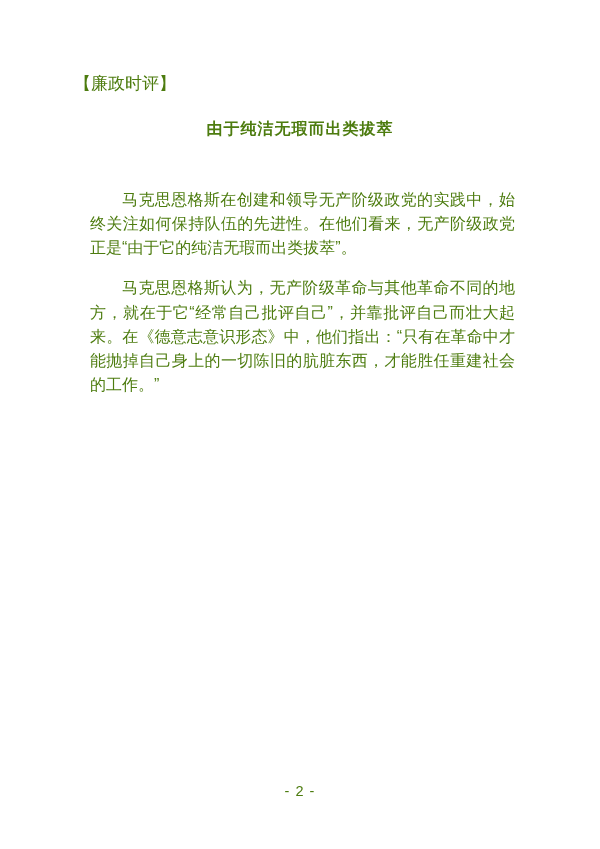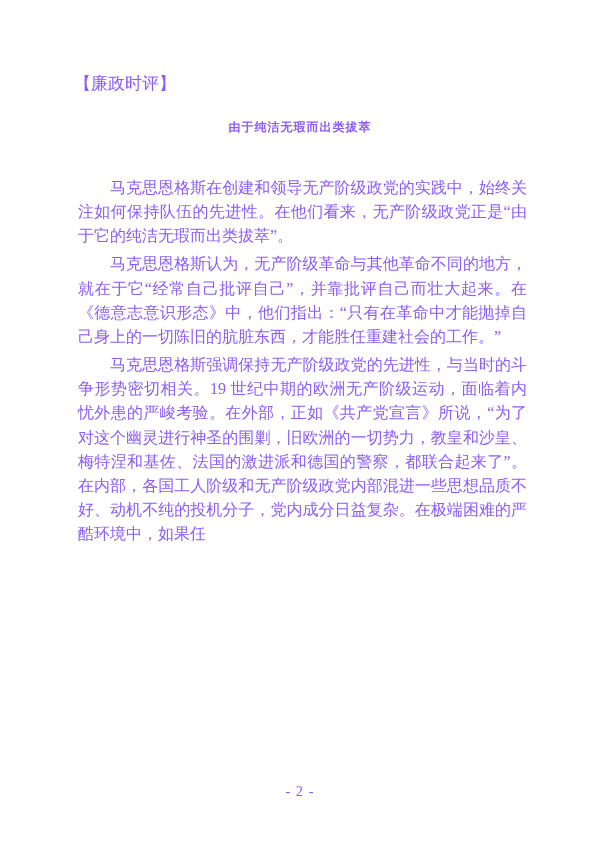--- a/index.html
+++ b/index.html
@@ -5,55 +5,55 @@
   html, body {
     margin: 0;
     padding: 0;
     background: #ffffff;
   }
   .page {
     position: relative;
     width: 600px;
     height: 849px;
     background: #ffffff;
-    font-family: Liberation Serif, serif;
-    color: #8b5cf6;
+    font-family: Liberation Sans, sans-serif;
+    color: #4d7c0f;
     overflow: hidden;
   }
   .header-label {
     position: absolute;
     left: 74px;
     top: 74px;
     font-size: 17px;
     line-height: 1.2;
     white-space: nowrap;
   }
   .doc-title {
     position: absolute;
     left: 0;
     right: 0;
     top: 119px;
     text-align: center;
-    font-size: 12px;
+    font-size: 16px;
     font-weight: bold;
     letter-spacing: 1px;
     white-space: nowrap;
   }
   .body-text {
     position: absolute;
     left: 74px;
     top: 172px;
     width: 457px;
     font-size: 16px;
     line-height: 24.15px;
     text-align: justify;
     text-justify: inter-character;
   }
   .body-text p {
-    margin: 4px;
+    margin: 16px;
     padding: 0;
     text-indent: 2em;
   }
   .page-number {
     position: absolute;
     left: 0;
     right: 0;
     top: 783px;
     text-align: center;
     font-size: 14.5px;
@@ -65,18 +65,17 @@
 
 <div class="page">
 
   <div class="header-label">【廉政时评】</div>
 
   <div class="doc-title">由于纯洁无瑕而出类拔萃</div>
 
   <div class="body-text">
     <p>马克思恩格斯在创建和领导无产阶级政党的实践中，始终关注如何保持队伍的先进性。在他们看来，无产阶级政党正是“由于它的纯洁无瑕而出类拔萃”。</p>
     <p>马克思恩格斯认为，无产阶级革命与其他革命不同的地方，就在于它“经常自己批评自己”，并靠批评自己而壮大起来。在《德意志意识形态》中，他们指出：“只有在革命中才能抛掉自己身上的一切陈旧的肮脏东西，才能胜任重建社会的工作。”</p>
-    <p>马克思恩格斯强调保持无产阶级政党的先进性，与当时的斗争形势密切相关。19 世纪中期的欧洲无产阶级运动，面临着内忧外患的严峻考验。在外部，正如《共产党宣言》所说，“为了对这个幽灵进行神圣的围剿，旧欧洲的一切势力，教皇和沙皇、梅特涅和基佐、法国的激进派和德国的警察，都联合起来了”。在内部，各国工人阶级和无产阶级政党内部混进一些思想品质不好、动机不纯的投机分子，党内成分日益复杂。在极端困难的严酷环境中，如果任</p>
   </div>
 
   <div class="page-number">- 2 -</div>
 
 </div>
 
 </body></html>

